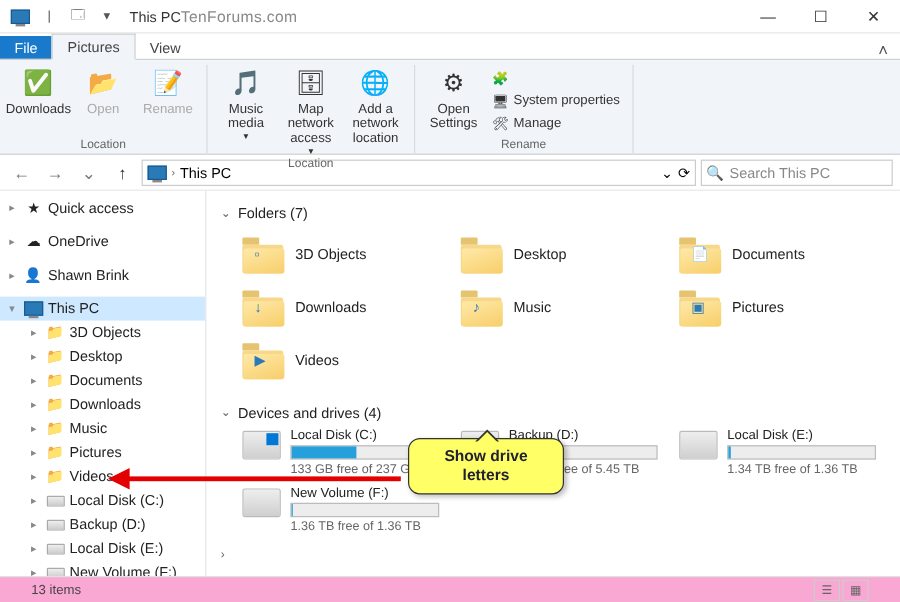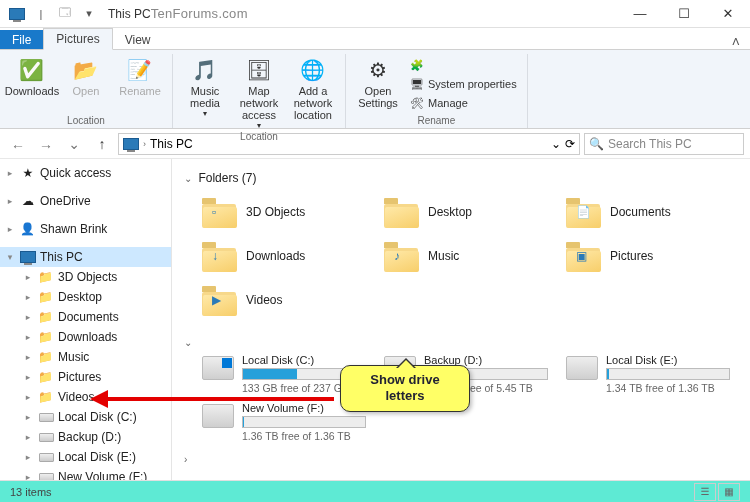--- a/index.html
+++ b/index.html
@@ -77,21 +77,21 @@
 
 
 .callout { position: absolute; left: 340px; top: 365px; width: 130px; background: #ffff66; border: 1px solid #333; border-radius: 10px; padding: 6px 10px; font-size: 13px; font-weight: 600; color: #223; text-align: center; line-height: 1.25; box-shadow: 2px 2px 4px rgba(0,0,0,.25); z-index: 10; }
 .callout::before { content: ""; position: absolute; top: -18px; left: 55px; border: 10px solid transparent; border-bottom-color: #333; }
 .callout::after { content: ""; position: absolute; top: -15px; left: 56px; border: 9px solid transparent; border-bottom-color: #ffff66; }
 .arrow { position: absolute; left: 90px; top: 394px; width: 250px; height: 10px; z-index: 9; }
 .arrow-line { position: absolute; left: 12px; top: 3px; width: 232px; height: 4px; background: #e30000; }
 .arrow-head { position: absolute; left: 0; top: -4px; width: 0; height: 0; border-top: 9px solid transparent; border-bottom: 9px solid transparent; border-right: 18px solid #e30000; }
 
 
-.statusbar { position: absolute; bottom: 0; left: 0; right: 0; height: 22px; background: #5eead4; border-top: 1px solid #e0e0e0; display: flex; align-items: center; padding: 0 10px; font-size: 11px; color: #444; }
+.statusbar { position: absolute; bottom: 0; left: 0; right: 0; height: 22px; background: #f9a8d4; border-top: 1px solid #e0e0e0; display: flex; align-items: center; padding: 0 26px; font-size: 11px; color: #444; }
 .statusbar .sb-spacer { flex: 1; }
 .statusbar .sb-view { width: 22px; height: 18px; border: 1px solid #ccc; margin-left: 2px; display: flex; align-items: center; justify-content: center; font-size: 10px; color: #666; }
 
 
 .pc-icon { width: 16px; height: 12px; background: #2a7ab8; border: 1px solid #1a5a90; position: relative; }
 .pc-icon::after { content: ""; position: absolute; bottom: -3px; left: 3px; width: 8px; height: 2px; background: #888; }
 .drive-mini { width: 15px; height: 9px; background: linear-gradient(#eee,#ccc); border: 1px solid #aaa; border-radius: 1px; }
 </style>
 </head>
 <body>
@@ -365,20 +365,21 @@
             <div class="folder-back"></div>
             <div class="folder-front"></div>
             <div class="folder-inner">▶</div>
           </div>
           <div class="folder-label">Videos</div>
         </div>
       </div>
 
     <div class="section-header">
         <span class="chev">⌄</span>
+        <span>Devices and drives (4)</span>
       </div>
     <div class="drives-grid" id="drives-grid">
         <div class="drive-item">
           <div class="drive-icon os"></div>
           <div class="drive-info">
             <div>Local Disk (C:)</div>
             <div class="drive-bar">
               <div class="drive-bar-fill" style="width: 44%;"></div>
             </div>
             <div class="drive-free">133 GB free of 237 GB</div>

